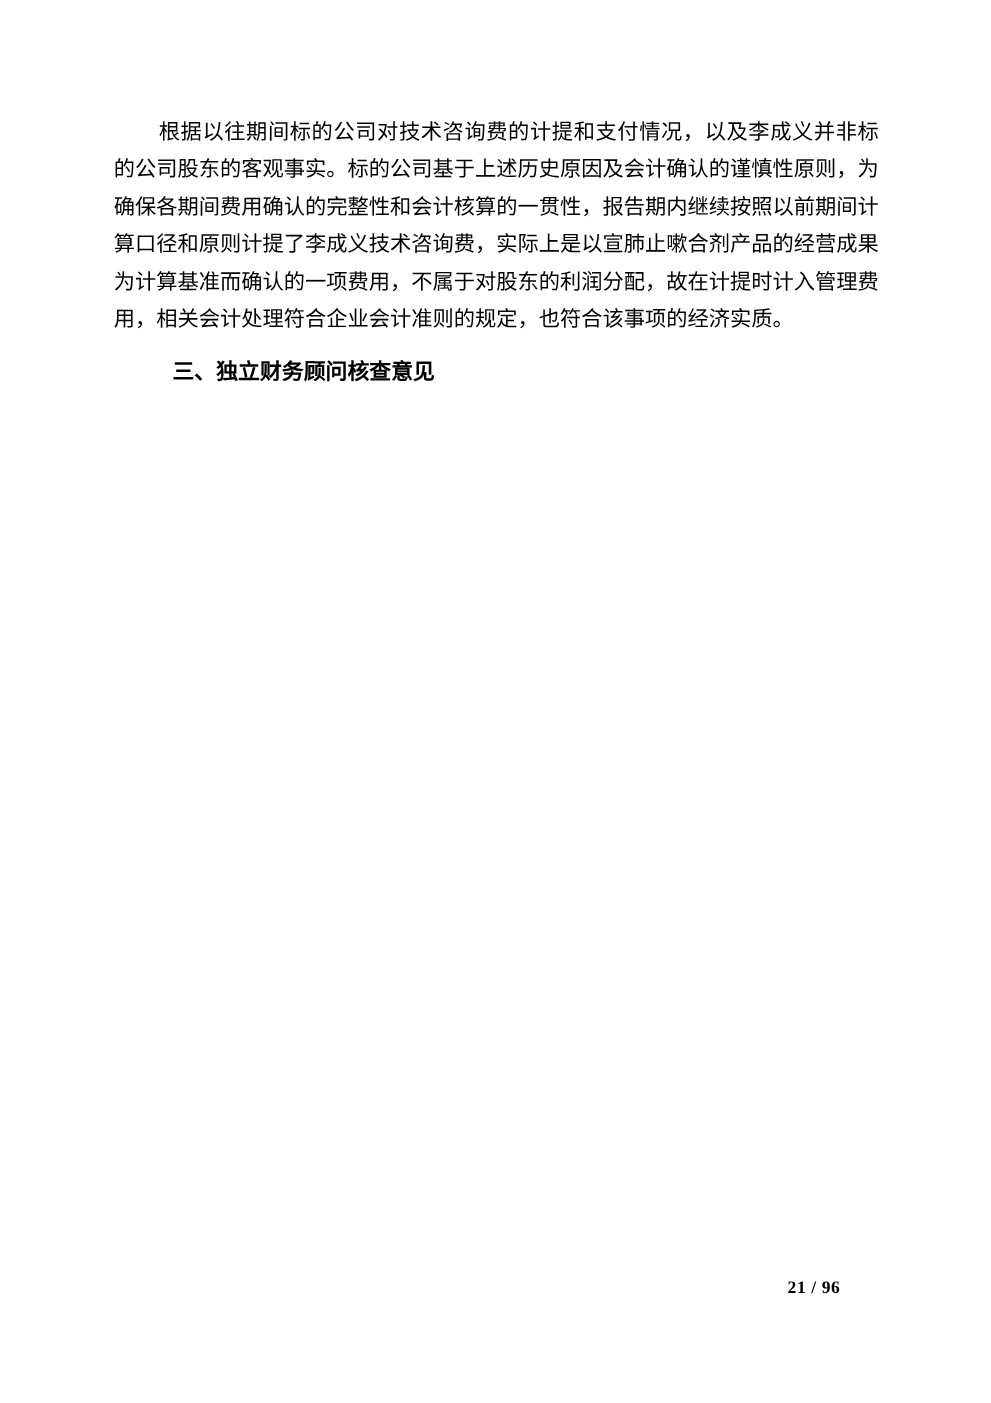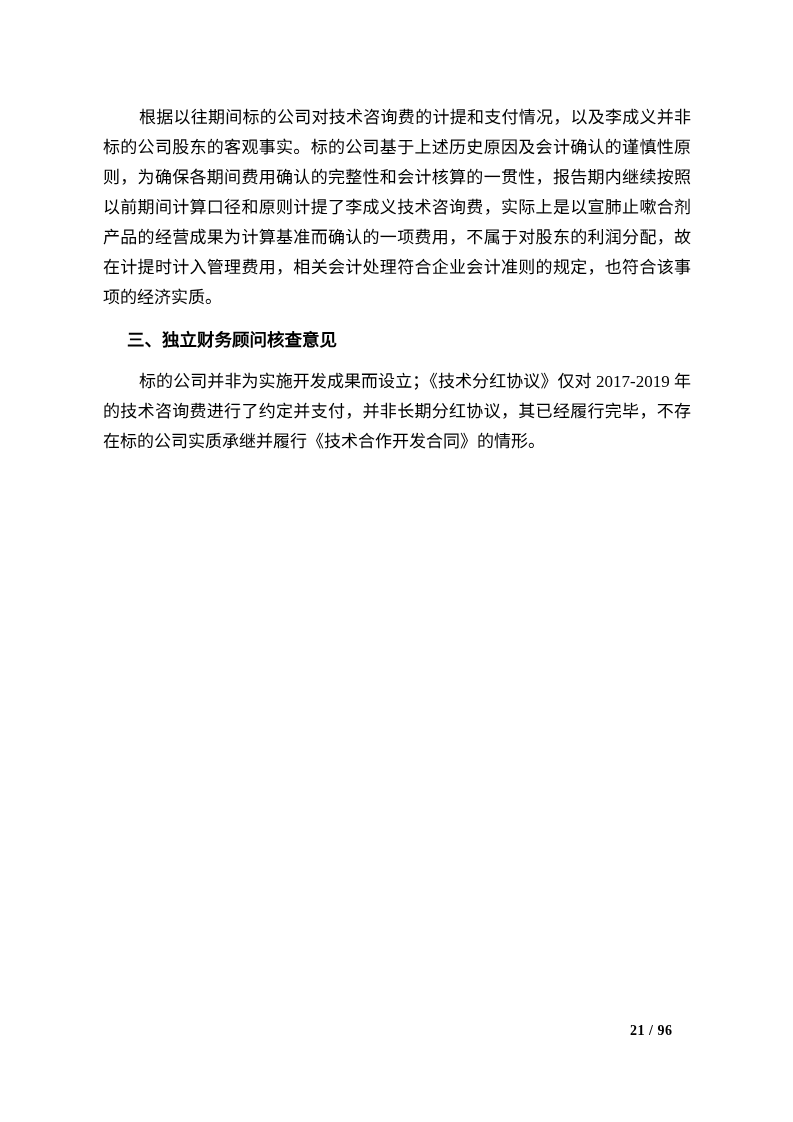--- a/index.html
+++ b/index.html
@@ -19,30 +19,30 @@
   .content {
     position: absolute;
     left: 91px;
     top: 91px;
     width: 612px;
   }
   .content > * + * {
     margin-top: 14px;
   }
   .para {
-    margin: 12px;
+    margin: 0;
     font-size: 17px;
     line-height: 30px;
     text-align: justify;
     text-justify: inter-ideograph;
     text-indent: 36px;
     word-break: break-all;
   }
   .heading {
-    margin: 0;
+    margin: 11px;
     font-size: 17.5px;
     line-height: 30px;
     font-weight: bold;
     text-indent: 36px;
   }
   .page-footer {
     position: absolute;
     left: 630px;
     top: 1022px;
     font-size: 14px;
@@ -51,16 +51,15 @@
     letter-spacing: 0.5px;
   }
 </style>
 </head>
 <body>
 
 <div class="page">
   <main class="content">
     <p class="para">根据以往期间标的公司对技术咨询费的计提和支付情况，以及李成义并非标的公司股东的客观事实。标的公司基于上述历史原因及会计确认的谨慎性原则，为确保各期间费用确认的完整性和会计核算的一贯性，报告期内继续按照以前期间计算口径和原则计提了李成义技术咨询费，实际上是以宣肺止嗽合剂产品的经营成果为计算基准而确认的一项费用，不属于对股东的利润分配，故在计提时计入管理费用，相关会计处理符合企业会计准则的规定，也符合该事项的经济实质。</p>
     <h2 class="heading">三、独立财务顾问核查意见</h2>
-    <p class="para">标的公司并非为实施开发成果而设立；《技术分红协议》仅对 2017-2019 年的技术咨询费进行了约定并支付，并非长期分红协议，其已经履行完毕，不存在标的公司实质承继并履行《技术合作开发合同》的情形。</p>
   </main>
   <div class="page-footer">21 / 96</div>
 </div>
 
 </body></html>

